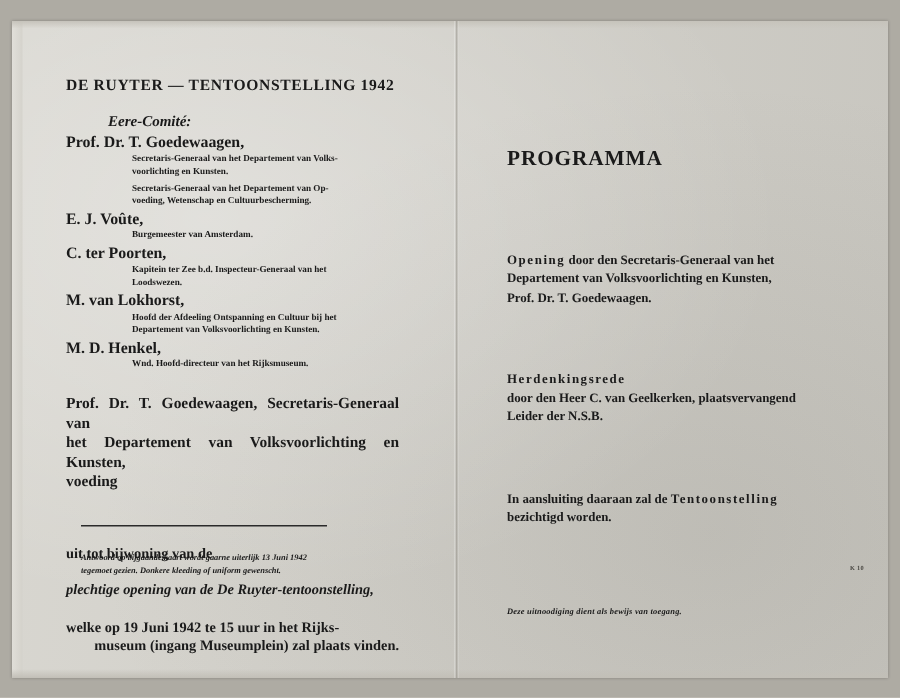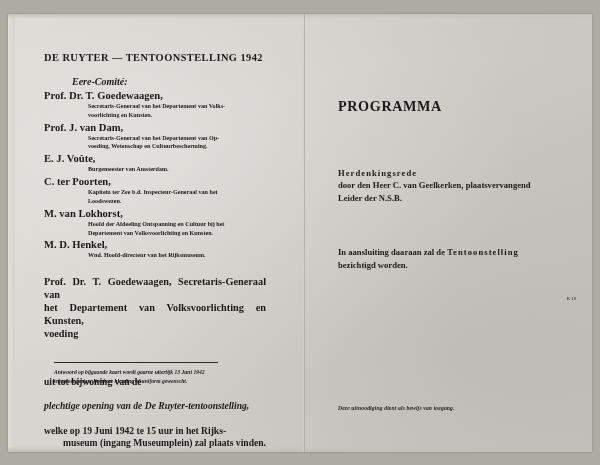--- a/index.html
+++ b/index.html
@@ -229,21 +229,20 @@
 
       <div>
         <div>
           <div class="person">Prof. Dr. T. Goedewaagen,</div>
           <div class="role">
             <span>Secretaris-Generaal van het Departement van Volks-</span>
             <span>voorlichting en Kunsten.</span>
           </div>
         </div>
         <div>
-          <div class="person">Prof. J. van Dam,</div>
           <div class="role">
             <span>Secretaris-Generaal van het Departement van Op-</span>
             <span>voeding, Wetenschap en Cultuurbescherming.</span>
           </div>
         </div>
         <div>
           <div class="person">E. J. Voûte,</div>
           <div class="role">
             <span>Burgemeester van Amsterdam.</span>
           </div>
@@ -292,20 +291,27 @@
       <span>Antwoord op bijgaande kaart wordt gaarne uiterlijk 13 Juni 1942</span>
       <span>tegemoet gezien. Donkere kleeding of uniform gewenscht.</span>
     </div>
   </div>
 
   <div class="page" id="page-right">
     <div class="inner-right">
 
       <div class="programma">PROGRAMMA</div>
 
+      <div class="prog-block">
+        <div class="prog-text">
+          <span class="prog-lead">Opening</span><span> door den Secretaris-Generaal van het</span>
+        </div>
+        <div class="prog-text">Departement van Volksvoorlichting en Kunsten,</div>
+        <div class="prog-text last">Prof. Dr. T. Goedewaagen.</div>
+      </div>
 
       <div class="prog-block">
         <div class="prog-lead">Herdenkingsrede</div>
         <div class="prog-text">door den Heer C. van Geelkerken, plaatsvervangend</div>
         <div class="prog-text last">Leider der N.S.B.</div>
       </div>
 
       <div class="prog-block">
         <div class="prog-text">
           <span>In aansluiting daaraan zal de </span><span class="spaced">Tentoonstelling</span>

